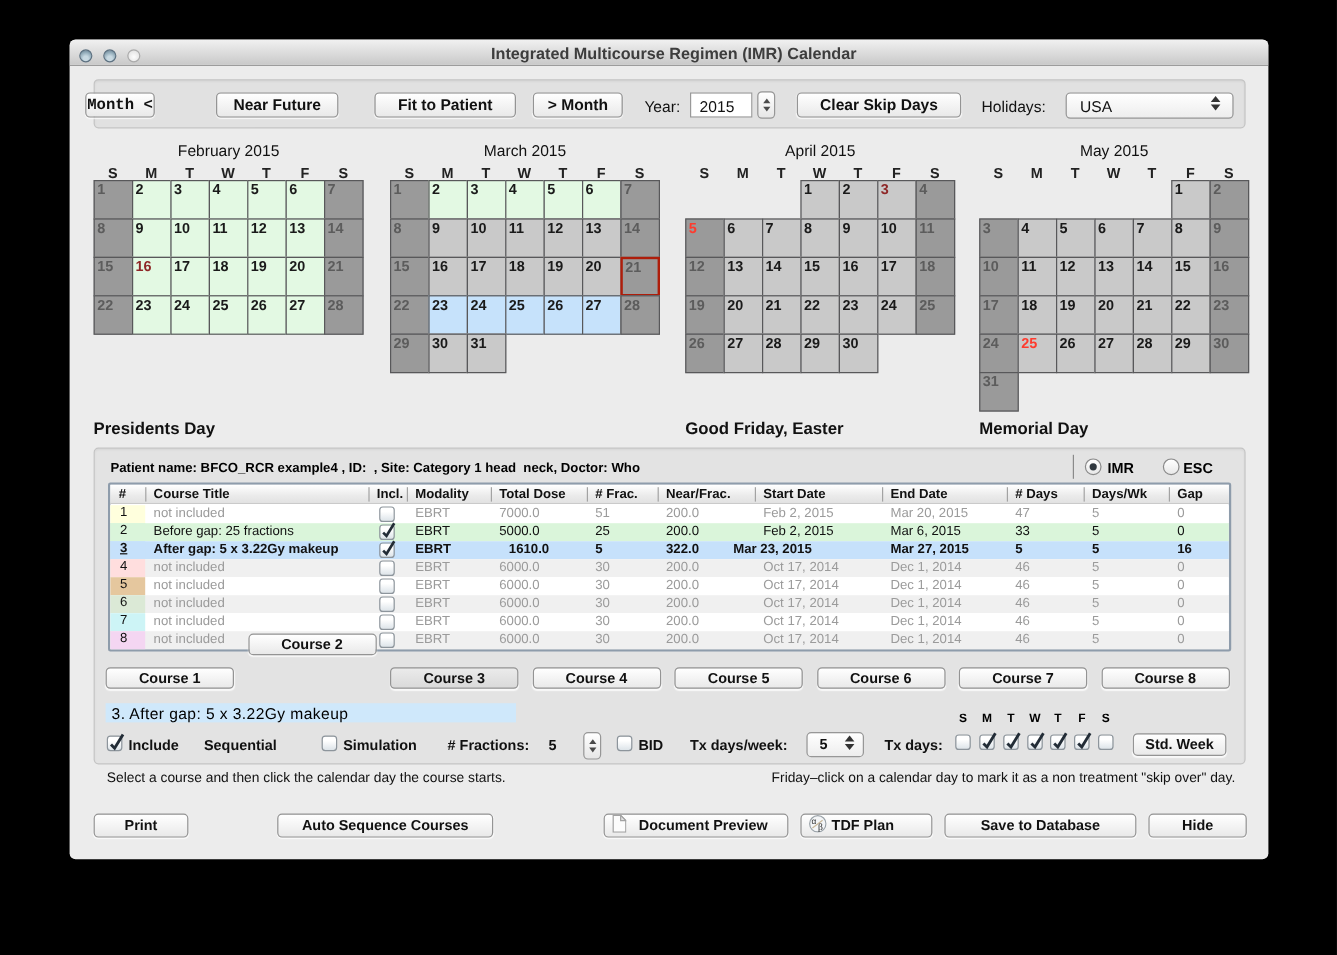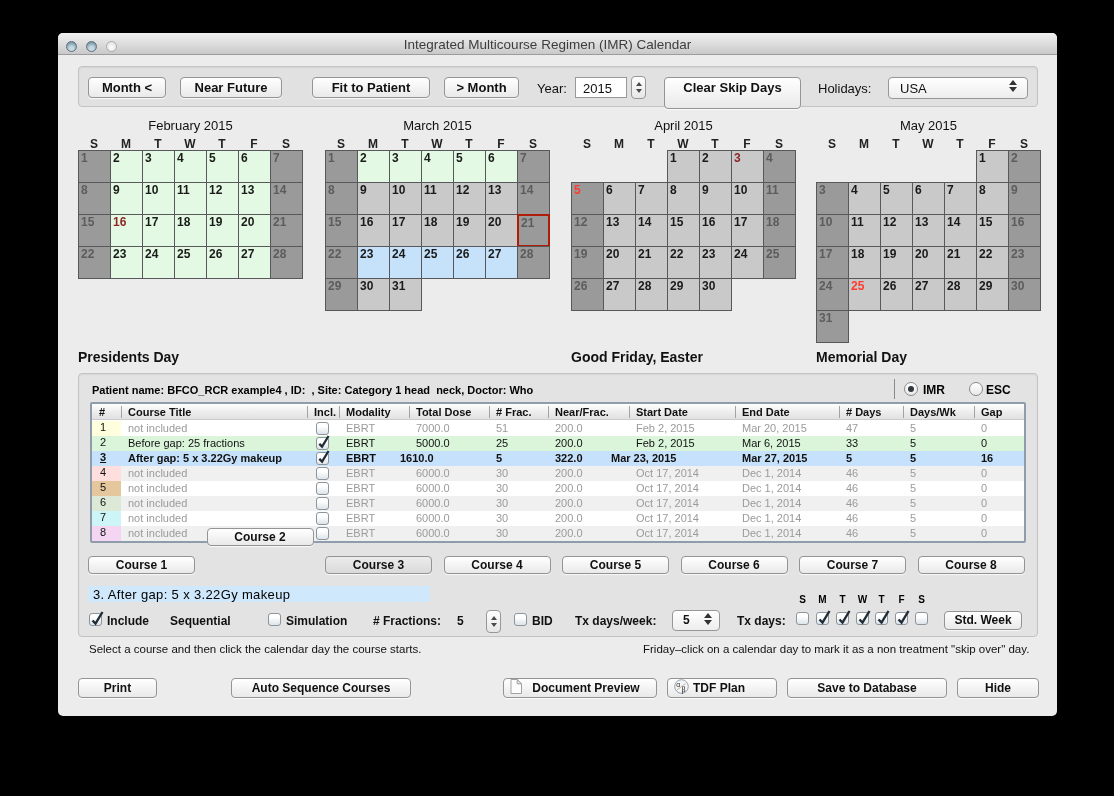--- a/index.html
+++ b/index.html
@@ -5,21 +5,21 @@
 * { margin:0; padding:0; box-sizing:border-box; }
 html,body { width:1114px; height:796px; background:#000; overflow:hidden; }
 body { font-family:"Liberation Sans", sans-serif; position:relative; }
 .abs { position:absolute; }
 .win { position:absolute; left:58px; top:33px; width:999px; height:683px; background:#ececec; border-radius:5px; box-shadow:0 12px 40px rgba(0,0,0,0.65); }
 .titlebar { position:absolute; left:58px; top:33px; width:999px; height:22px; background:linear-gradient(#f1f1f1,#c9c9c9); border-bottom:1px solid #9c9c9c; border-radius:5px 5px 0 0; }
 .tl { position:absolute; width:11px; height:11px; border-radius:50%; top:41px; }
 .tl1 { left:66px; background:radial-gradient(circle at 50% 75%, #c8d9e2 25%, #9db5c2 55%, #5f7a8c); border:1px solid #5d7181; }
 .tl2 { left:86px; background:radial-gradient(circle at 50% 75%, #c8d9e2 25%, #9db5c2 55%, #5f7a8c); border:1px solid #5d7181; }
 .tl3 { left:106px; background:radial-gradient(circle at 50% 60%, #fdfdfd, #e2e2e2 80%); border:1px solid #ababab; }
-.title { position:absolute; left:48px; top:37px; width:999px; text-align:center; font-size:13.5px; font-weight:normal; color:#3d3d3d; }
+.title { position:absolute; left:62px; top:37px; width:999px; text-align:center; font-size:13.5px; font-weight:bold; color:#3d3d3d; }
 .groupbox { position:absolute; background:#e1e1e1; border:1px solid #c3c3c3; border-radius:4px; box-shadow:inset 0 1px 2px rgba(0,0,0,0.06); }
 .btn { position:absolute; background:linear-gradient(#ffffff,#f4f4f4 50%,#e9e9e9); border:1px solid #949494; border-radius:4px; text-align:center; font-size:13px; font-weight:bold; color:#111; box-shadow:0 1px 1px rgba(255,255,255,0.8); }
 .btn.pressed { background:linear-gradient(#ebebeb,#dadada); }
 .lbl { position:absolute; font-size:13px; color:#111; }
 
 .caltitle { position:absolute; width:225px; text-align:center; font-size:13px; color:#111; top:118px; }
 .dh { position:absolute; width:32px; text-align:center; font-size:12px; font-weight:bold; color:#222; top:137px; }
 .cell { position:absolute; width:33px; height:33px; border:1px solid #58585a; font-size:12px; font-weight:bold; line-height:14px; padding:0 0 0 2px; color:#1a1a1a; }
 .cg { background:#9a9a9a; color:#5c5c5c; }   
 .cgr { background:#e3f9e3; }                 
@@ -52,29 +52,29 @@
 </head>
 <body>
 <div class="win"></div>
 <div class="titlebar"></div>
 <div class="tl tl1"></div>
 <div class="tl tl2"></div>
 <div class="tl tl3"></div>
 <div class="title">Integrated Multicourse Regimen (IMR) Calendar</div>
 
 <div class="groupbox" style="left:78px; top:66px; width:960px; height:41px;"></div>
-<div class="btn" style="left:88px; top:77px; width:78px; height:21px; line-height:19px;">Month &lt;</div>
+<div class="btn" style="left:71px; top:77px; width:58px; height:21px; line-height:19px;font-family:Liberation Mono, monospace;">Month &lt;</div>
 <div class="btn" style="left:180px; top:77px; width:102px; height:21px; line-height:19px;">Near Future</div>
 <div class="btn" style="left:312px; top:77px; width:118px; height:21px; line-height:19px;">Fit to Patient</div>
 <div class="btn" style="left:444px; top:77px; width:75px; height:21px; line-height:19px;">&gt; Month</div>
 <div class="lbl" style="left:537px; top:81px;">Year:</div>
 <div class="abs" style="left:575px; top:77px; width:52px; height:21px; background:#fff; border:1px solid #999;"></div>
 <div class="lbl" style="left:583px; top:81px;">2015</div>
 <div class="stepper" style="left:631px; top:76px;"></div>
-<div class="btn" style="left:664px; top:77px; width:137px; height:32px; line-height:19px;">Clear Skip Days</div>
+<div class="btn" style="left:664px; top:77px; width:137px; height:21px; line-height:19px;">Clear Skip Days</div>
 <div class="lbl" style="left:818px; top:81px;">Holidays:</div>
 <div class="dropdown" style="left:888px; top:77px; width:140px; height:22px;"></div>
 <div class="lbl" style="left:900px; top:81px;">USA</div>
 <div class="darr" style="left:1009px; top:80px;"></div>
 
 <div class="caltitle" style="left:78px;">February 2015</div>
 <div class="caltitle" style="left:325px;">March 2015</div>
 <div class="caltitle" style="left:571px;">April 2015</div>
 <div class="caltitle" style="left:816px;">May 2015</div>
 <div id="dayheads">
@@ -304,21 +304,21 @@
     </div>
     <div class="row" style="top:47px; background:#c6e1fb;font-weight:bold;">
       <div class="numcell" style="background:#c6e1fb;text-decoration:underline;">3</div>
       <div class="td" style="left:36px;">After gap: 5 x 3.22Gy makeup</div>
       <div class="cbx" style="left:224px; top:1px; width:13px; height:13px;">
         <svg width="12" height="16" viewBox="0 0 13 17">
           <path d="M2.5 10.5 L5.5 13.5 L12.5 2" stroke="#222c36" stroke-width="2.4" fill="none"></path>
         </svg>
       </div>
       <div class="td" style="left:254px;">EBRT</div>
-      <div class="td" style="left:308px;">1610.0</div>
+      <div class="td" style="left:332px;">1610.0</div>
       <div class="td" style="left:404px;">5</div>
       <div class="td" style="left:463px;">322.0</div>
       <div class="td" style="left:519px;">Mar 23, 2015</div>
       <div class="td" style="left:650px;">Mar 27, 2015</div>
       <div class="td" style="left:754px;">5</div>
       <div class="td" style="left:818px;">5</div>
       <div class="td" style="left:889px;">16</div>
     </div>
     <div class="row gray" style="top:62px; background:#f0f0f0;">
       <div class="numcell" style="background:#ffdede;">4</div>

